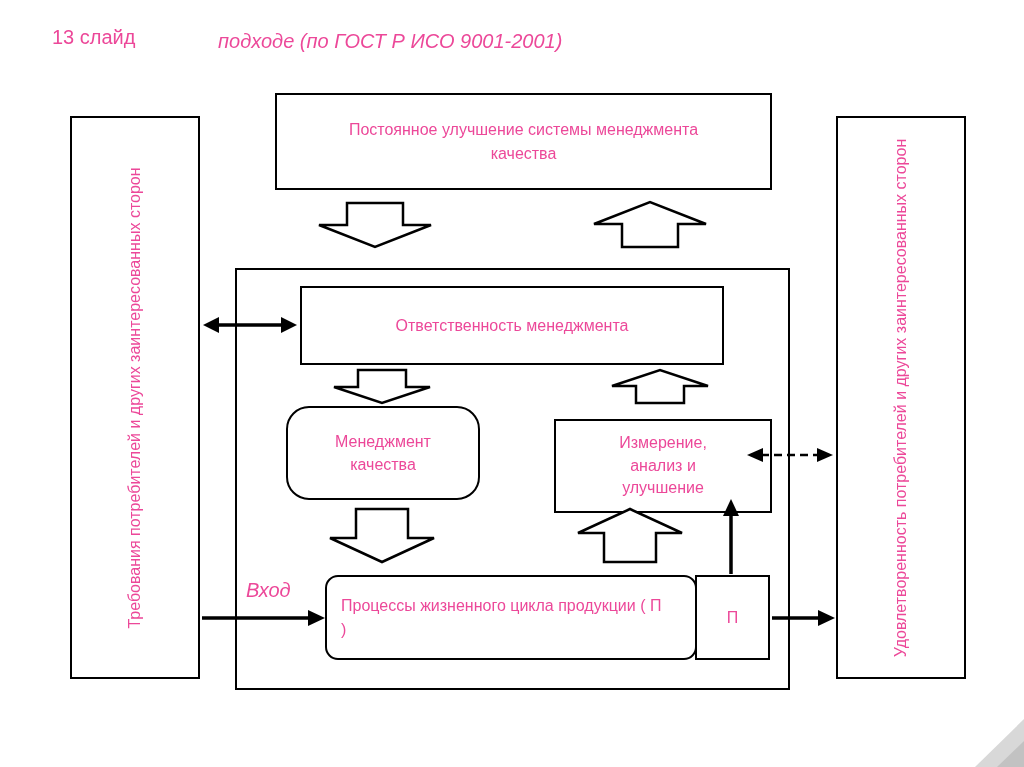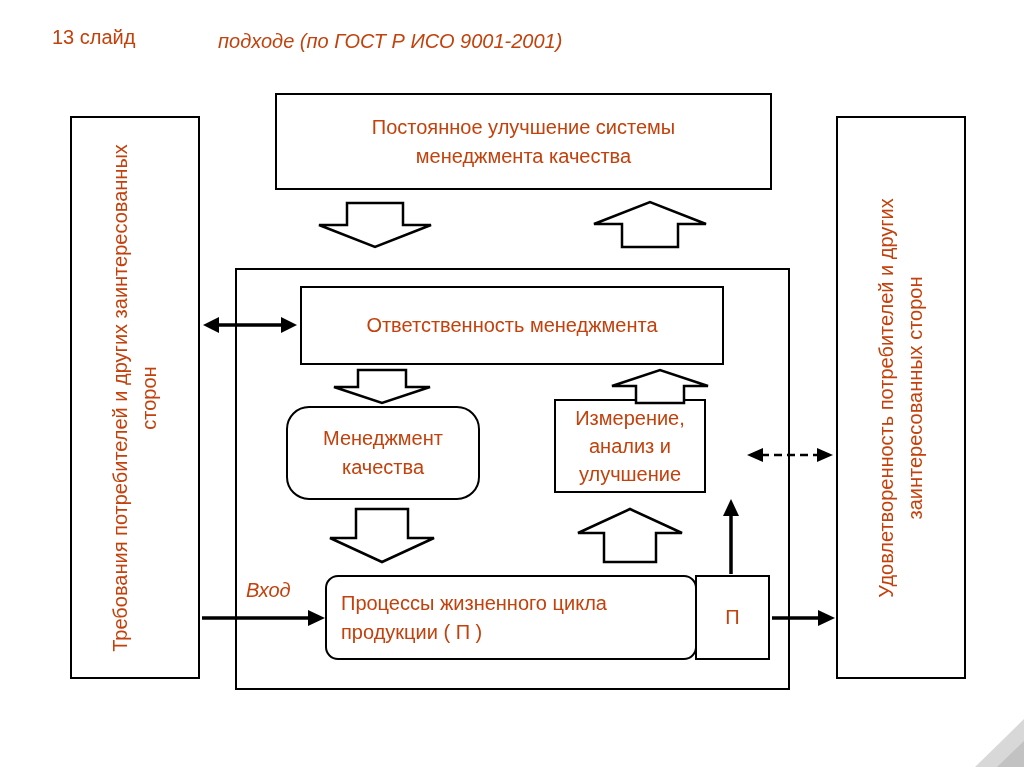--- a/index.html
+++ b/index.html
@@ -3,56 +3,56 @@
 <meta charset="utf-8">
 <style>
   * { margin: 0; padding: 0; box-sizing: border-box; }
   html, body { background: #ffffff; }
   .stage {
     position: relative;
     width: 1024px;
     height: 767px;
     background: #ffffff;
     font-family: "Liberation Sans", sans-serif;
-    color: #c2410c;
+    color: #ec4899;
     overflow: hidden;
   }
   .slide-label {
     position: absolute; left: 52px; top: 26px;
     font-size: 20px; white-space: nowrap;
   }
   .slide-title {
     position: absolute; left: 208px; top: 26px;
     font-size: 20px; line-height: 30px; width: 790px;
   }
   .slide-title .line2 { margin-left: 10px; font-style: italic; }
   .box {
     position: absolute;
     border: 2px solid #000;
     background: #ffffff;
     display: flex; align-items: center; justify-content: center;
     text-align: center;
-    font-size: 20px; line-height: 1.45;
+    font-size: 16px; line-height: 1.45;
   }
   .box-outer { background: transparent; }
   .top-box       { left: 275px; top: 93px;  width: 497px; height: 97px; }
   .top-box .inner { width: 400px; }
   .left-box      { left: 70px;  top: 116px; width: 130px; height: 563px; }
   .right-box     { left: 836px; top: 116px; width: 130px; height: 563px; }
   .vtext {
     position: absolute; left: 50%; top: 50%;
     width: 540px;
     transform: translate(-50%, -50%) rotate(-90deg);
     text-align: center; line-height: 1.45;
   }
   .central-box   { left: 235px; top: 268px; width: 555px; height: 422px; }
   .resp-box      { left: 300px; top: 286px; width: 424px; height: 79px; }
   .qm-box        { left: 286px; top: 406px; width: 194px; height: 94px; border-radius: 23px; }
   .qm-box .inner { width: 150px; }
-  .measure-box   { left: 554px; top: 399px; width: 152px; height: 94px; line-height: 1.4; }
+  .measure-box   { left: 554px; top: 419px; width: 218px; height: 94px; line-height: 1.4; }
   .measure-box .inner { width: 132px; }
   .process-box   { left: 325px; top: 575px; width: 372px; height: 85px;
                    justify-content: flex-start; text-align: left; padding-left: 14px; border-radius: 13px; }
   .process-box .inner { width: 330px; }
   .p-box         { left: 695px; top: 575px; width: 75px; height: 85px; }
   .input-label {
     position: absolute; left: 246px; top: 579px;
     font-size: 20px; font-style: italic; z-index: 7; white-space: nowrap; text-align: center;
   }
   .arrows {

